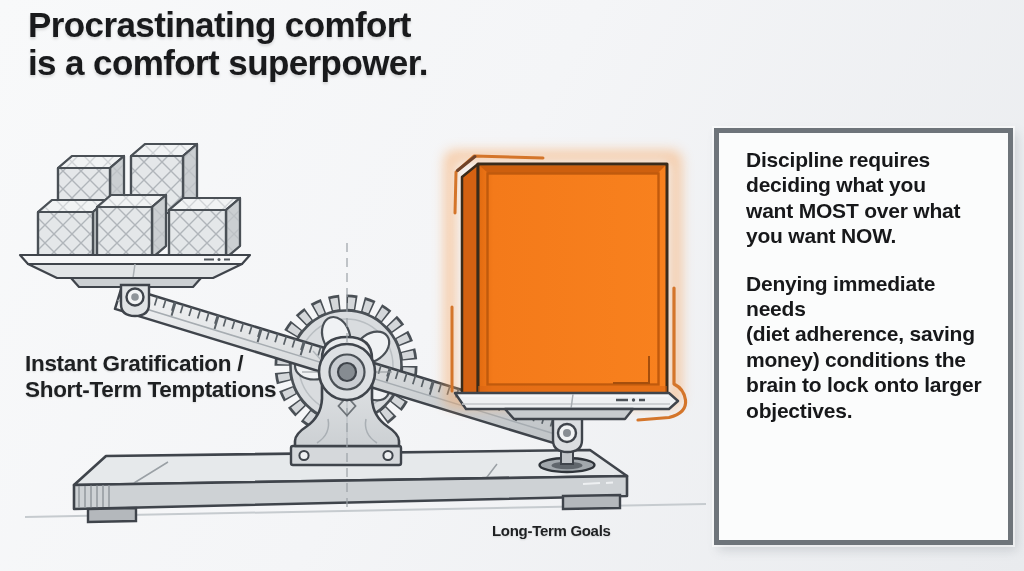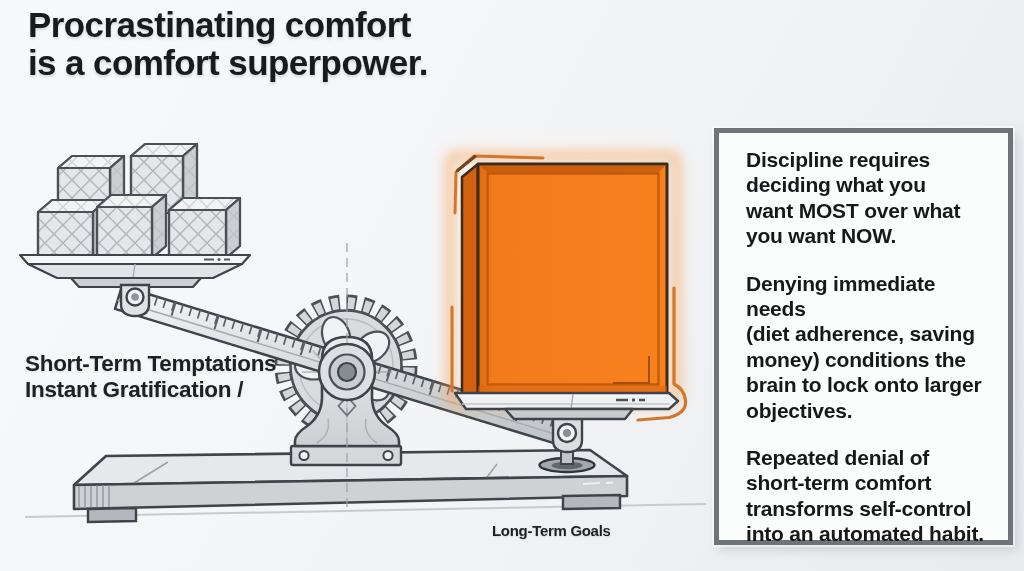--- a/index.html
+++ b/index.html
@@ -216,35 +216,31 @@
       <path d="M 674,288 L 674,384 Q 684,389 685.5,400 Q 687,413 669,417.5 L 638,420" stroke="#d4752a" stroke-width="3.2"></path>
     </g>
   </svg>
 
   <div class="title">
     <div>Procrastinating comfort</div>
     <div>is a comfort superpower.</div>
   </div>
 
   <div class="label-left">
+    <div>Instant Gratification /</div>
     <div>Short-Term Temptations</div>
-    <div>Instant Gratification /</div>
   </div>
 
   <div class="label-right">Long-Term Goals</div>
 
   <div class="infobox">
     <p>Discipline requires
 deciding what you
 want MOST over what
 you want NOW.</p>
     <p>Denying immediate needs
 (diet adherence, saving
 money) conditions the
 brain to lock onto larger
 objectives.</p>
-    <p>Repeated denial of
-short-term comfort
-transforms self-control
-into an automated habit.</p>
   </div>
 
 </div>
 
 </body></html>

